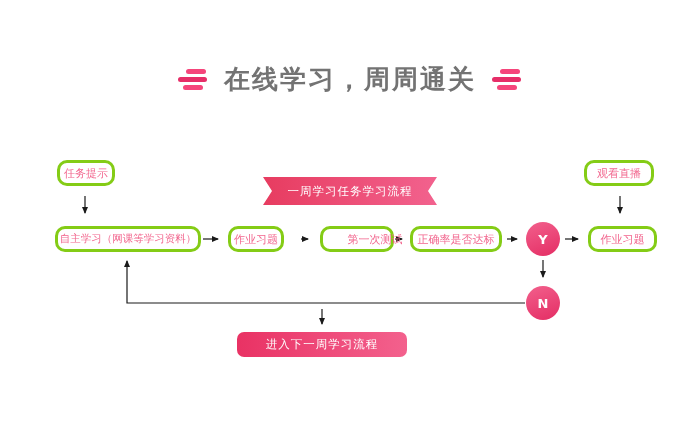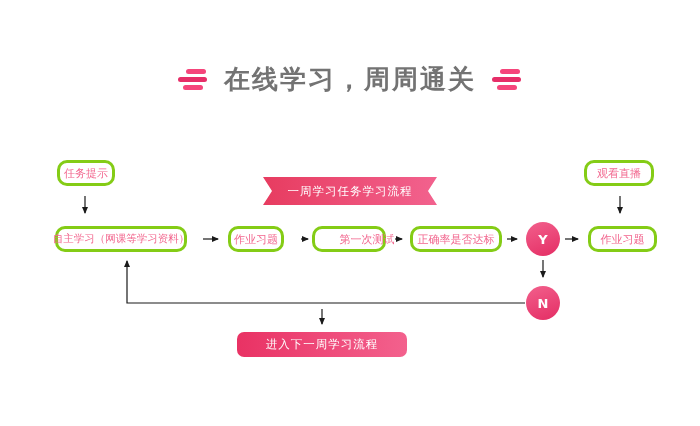--- a/index.html
+++ b/index.html
@@ -84,25 +84,25 @@
     <path d="M525,303 L127,303 L127,261" fill="none" stroke="#1a1a1a" stroke-width="1.2" marker-end="url(#ah)"></path>
     <line x1="322" y1="309" x2="322" y2="324" stroke="#1a1a1a" stroke-width="1.2" marker-end="url(#ah)"></line>
   </svg>
 
   <div class="pbox" style="left:57px; top:160px; width:58px;">任务提示</div>
 
   <div class="ribbon">一周学习任务学习流程</div>
 
   <div class="pbox" style="left:584px; top:160px; width:70px;">观看直播</div>
 
-  <div class="pbox" style="left:55px; top:226px; width:132px; font-size:10.5px;">自主学习（网课等学习资料）</div>
+  <div class="pbox" style="left:55px; top:226px; width:146px; font-size:10.5px;">自主学习（网课等学习资料）</div>
 
   <div class="pbox" style="left:228px; top:226px; width:56px;">作业习题</div>
 
-  <div class="pbox" style="left:312px; top:226px; width:74px;padding-left:36px;">第一次测试</div>
+  <div class="pbox" style="left:320px; top:226px; width:74px;padding-left:36px;">第一次测试</div>
 
   <div class="pbox" style="left:410px; top:226px; width:92px;">正确率是否达标</div>
 
   <div class="circle" style="left:526px; top:222px;">Y</div>
 
   <div class="pbox" style="left:588px; top:226px; width:69px;">作业习题</div>
 
   <div class="circle" style="left:526px; top:286px;">N</div>
 
   <div class="cta">进入下一周学习流程</div>

